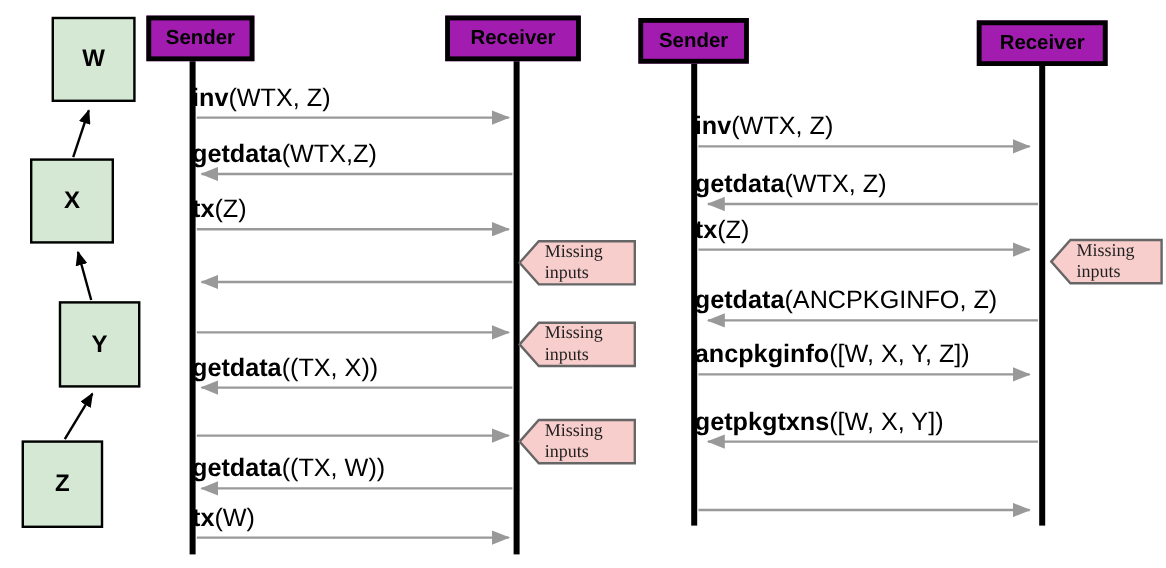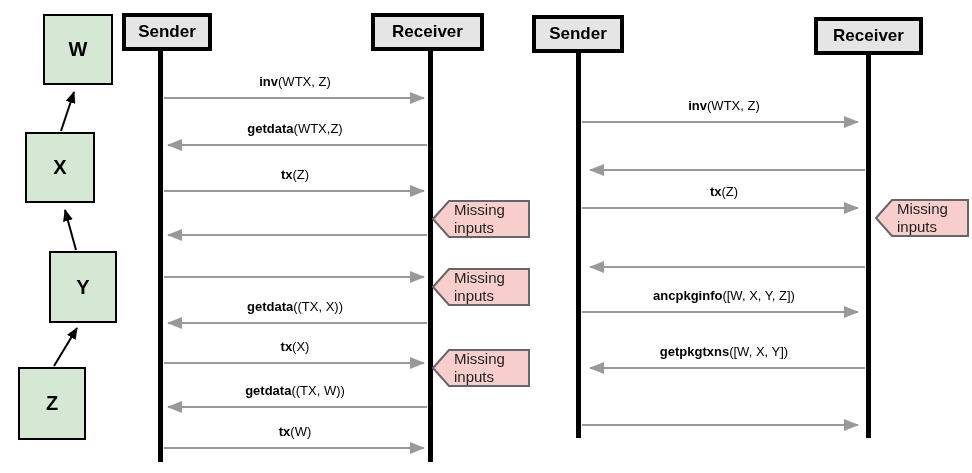--- a/index.html
+++ b/index.html
@@ -23,21 +23,21 @@
     display: flex;
     align-items: center;
     justify-content: center;
     font-weight: bold;
     font-size: 20px;
   }
 
   
   .actor {
     position: absolute;
-    background: #e5e5e5;
+    background: #a21caf;
     border: 4px solid #000000;
     box-sizing: border-box;
     display: flex;
     align-items: center;
     justify-content: center;
     font-weight: bold;
     font-size: 17px;
     z-index: 3;
   }
 
@@ -45,33 +45,32 @@
     position: absolute;
     width: 5px;
     background: #000000;
     z-index: 1;
   }
 
   .msg {
     position: absolute;
     height: 20px;
     line-height: 20px;
-    text-align: center;
-    font-size: 13px;
+    font-size: 21px;
     white-space: nowrap;
     z-index: 2;
   }
   .msg b { font-weight: bold; }
 
   .tag { position: absolute; width: 100px; height: 40px; z-index: 4; }
   .tag svg { position: absolute; left: 0; top: 0; }
   .tag polygon { fill: #f8cecc; stroke: #666666; stroke-width: 2; }
   .tag-text {
     position: absolute; left: 23px; top: 2px;
-    font-size: 15px; line-height: 18px; color: #1f1f1f;
+    font-size: 15px; line-height: 18px; color: #1f1f1f; font-family: Liberation Serif, serif;
   }
 
   svg.connectors { z-index: 0; }
   .seq-arrow { stroke: #999999; stroke-width: 2; }
   .chain-arrow { stroke: #000000; stroke-width: 2; }
 </style>
 </head>
 <body>
 
 <div class="canvas">
@@ -128,21 +127,20 @@
   <div class="actor" style="left:371px;top:13px;width:113px;height:38px">
       <span>Receiver</span>
     </div>
   <div class="lifeline" style="left:158px;top:51px;height:411px"></div>
   <div class="lifeline" style="left:428px;top:51px;height:411px"></div>
 
   <div class="msg" style="left:160px;top:72px;width:270px"><b>inv</b><span>(WTX, Z)</span></div>
   <div class="msg" style="left:160px;top:119px;width:270px"><b>getdata</b><span>(WTX,Z)</span></div>
   <div class="msg" style="left:160px;top:165px;width:270px"><b>tx</b><span>(Z)</span></div>
   <div class="msg" style="left:160px;top:297px;width:270px"><b>getdata</b><span>((TX, X))</span></div>
-  <div class="msg" style="left:160px;top:337px;width:270px"><b>tx</b><span>(X)</span></div>
   <div class="msg" style="left:160px;top:422px;width:270px"><b>tx</b><span>(W)</span></div>
   <div class="msg" style="left:160px;top:381px;width:270px"><b>getdata</b><span>((TX, W))</span></div>
 
   <div class="tag" style="left:431px;top:199px">
     <svg width="100" height="40" viewBox="0 0 100 40">
         <polygon points="2,20 18,2 98,2 98,38 18,38"></polygon>
       </svg>
     <div class="tag-text">
       <div>Missing</div>
       <div>inputs</div>
@@ -170,21 +168,23 @@
   <div class="actor" style="left:532px;top:15px;width:92px;height:38px">
       <span>Sender</span>
     </div>
   <div class="actor" style="left:814px;top:17px;width:109px;height:38px">
       <span>Receiver</span>
     </div>
   <div class="lifeline" style="left:576px;top:53px;height:385px"></div>
   <div class="lifeline" style="left:866px;top:55px;height:383px"></div>
 
   <div class="msg" style="left:579px;top:96px;width:290px"><b>inv</b><span>(WTX, Z)</span></div>
+  <div class="msg" style="left:579px;top:144px;width:290px"><b>getdata</b><span>(WTX, Z)</span></div>
   <div class="msg" style="left:579px;top:182px;width:290px"><b>tx</b><span>(Z)</span></div>
+  <div class="msg" style="left:579px;top:241px;width:290px"><b>getdata</b><span>(ANCPKGINFO, Z)</span></div>
   <div class="msg" style="left:579px;top:342px;width:290px"><b>getpkgtxns</b><span>([W, X, Y])</span></div>
   <div class="msg" style="left:579px;top:286px;width:290px"><b>ancpkginfo</b><span>([W, X, Y, Z])</span></div>
 
   <div class="tag" style="left:874px;top:198px;width:96px">
     <svg width="96" height="40" viewBox="0 0 96 40">
         <polygon points="2,20 18,2 94,2 94,38 18,38"></polygon>
       </svg>
     <div class="tag-text">
       <div>Missing</div>
       <div>inputs</div>

